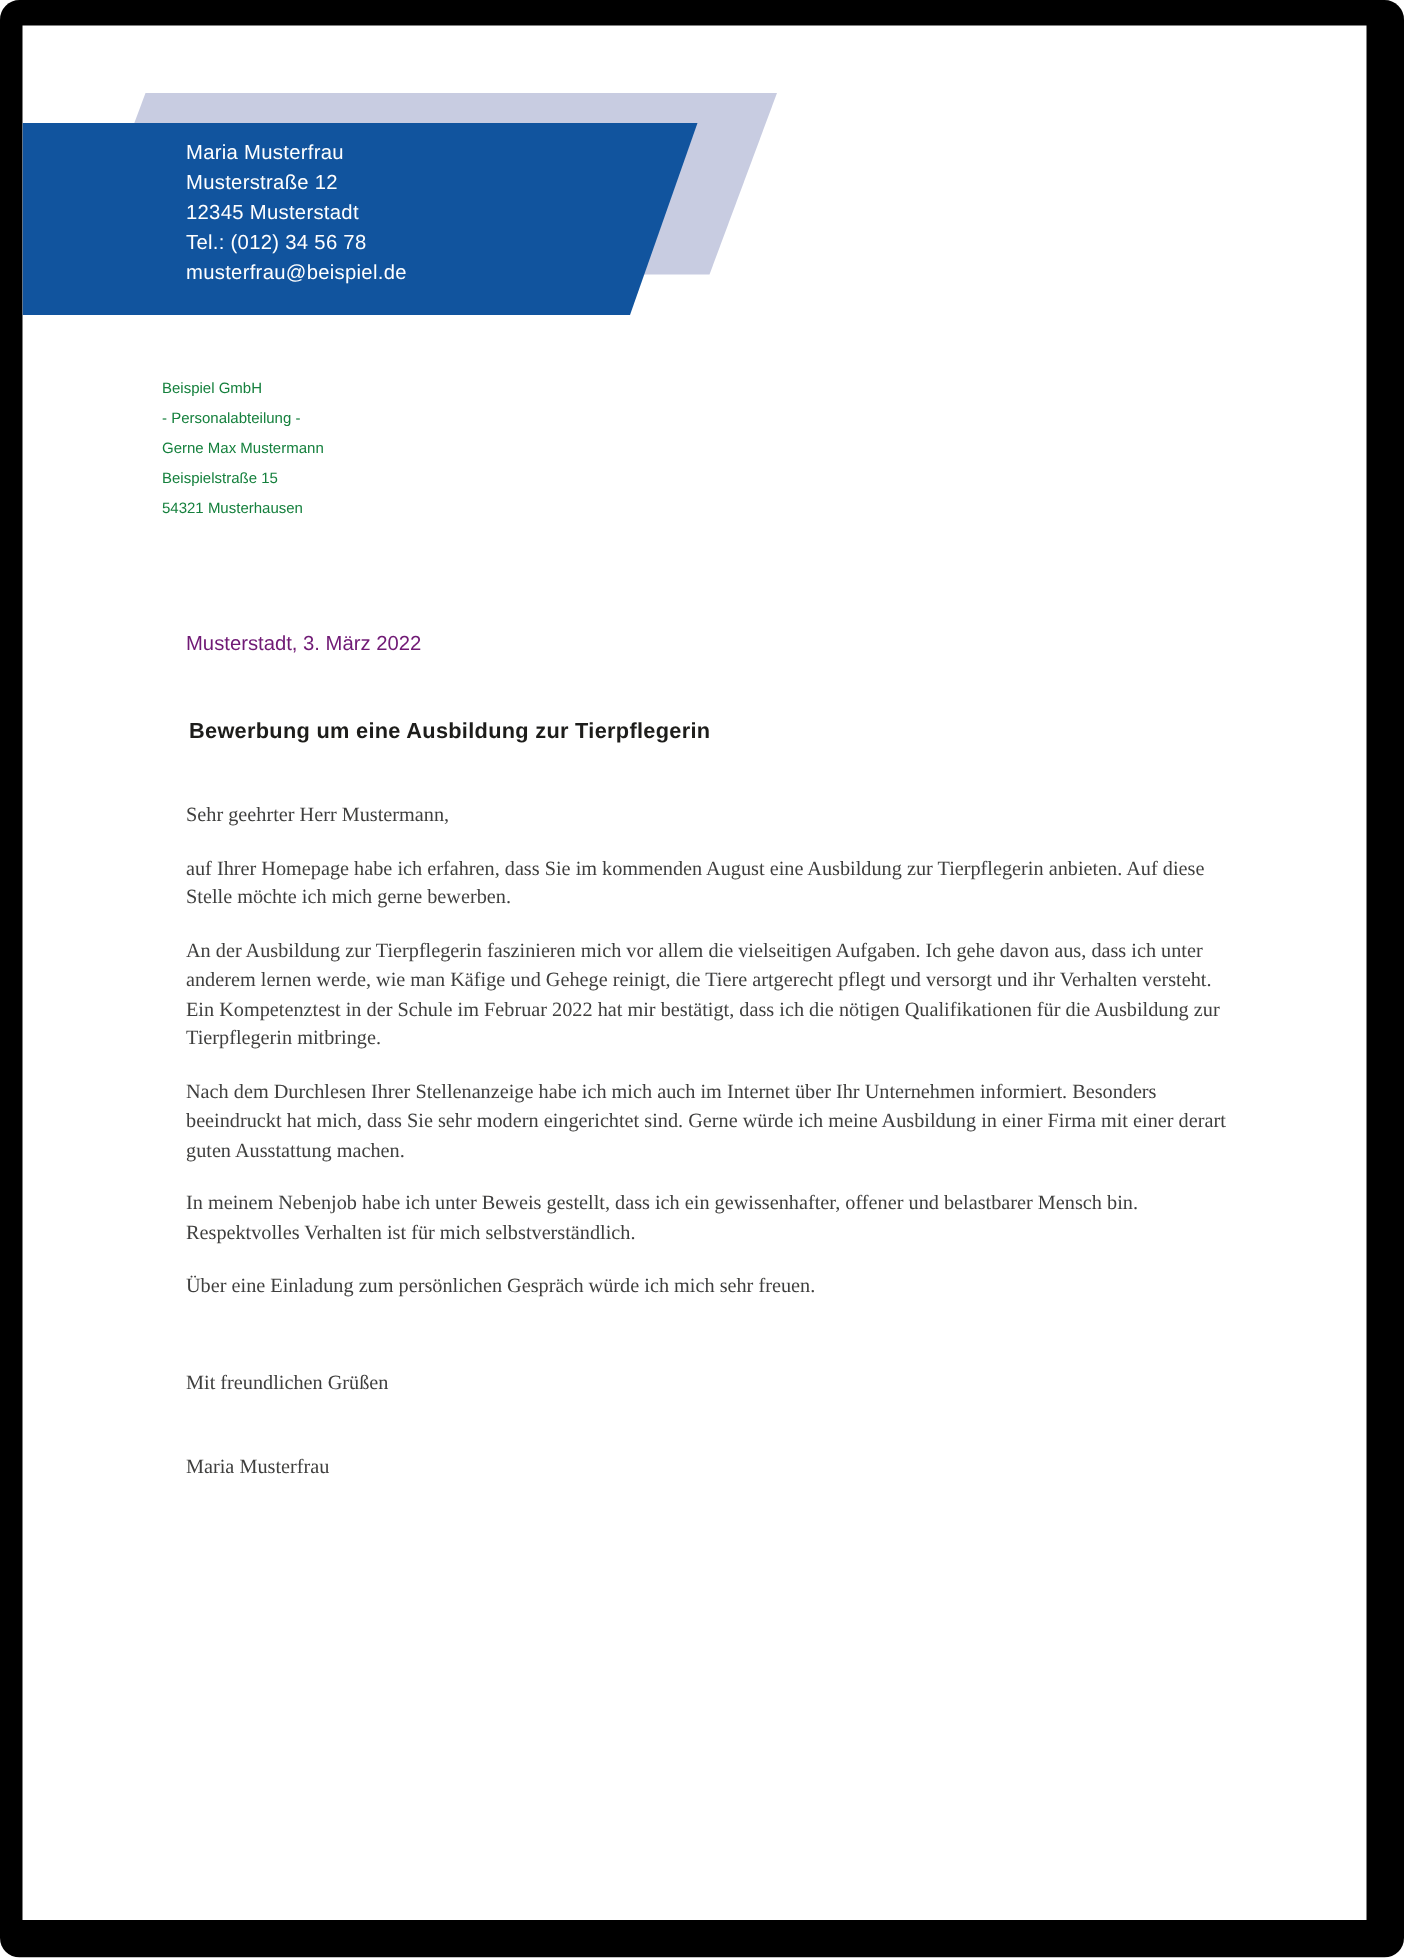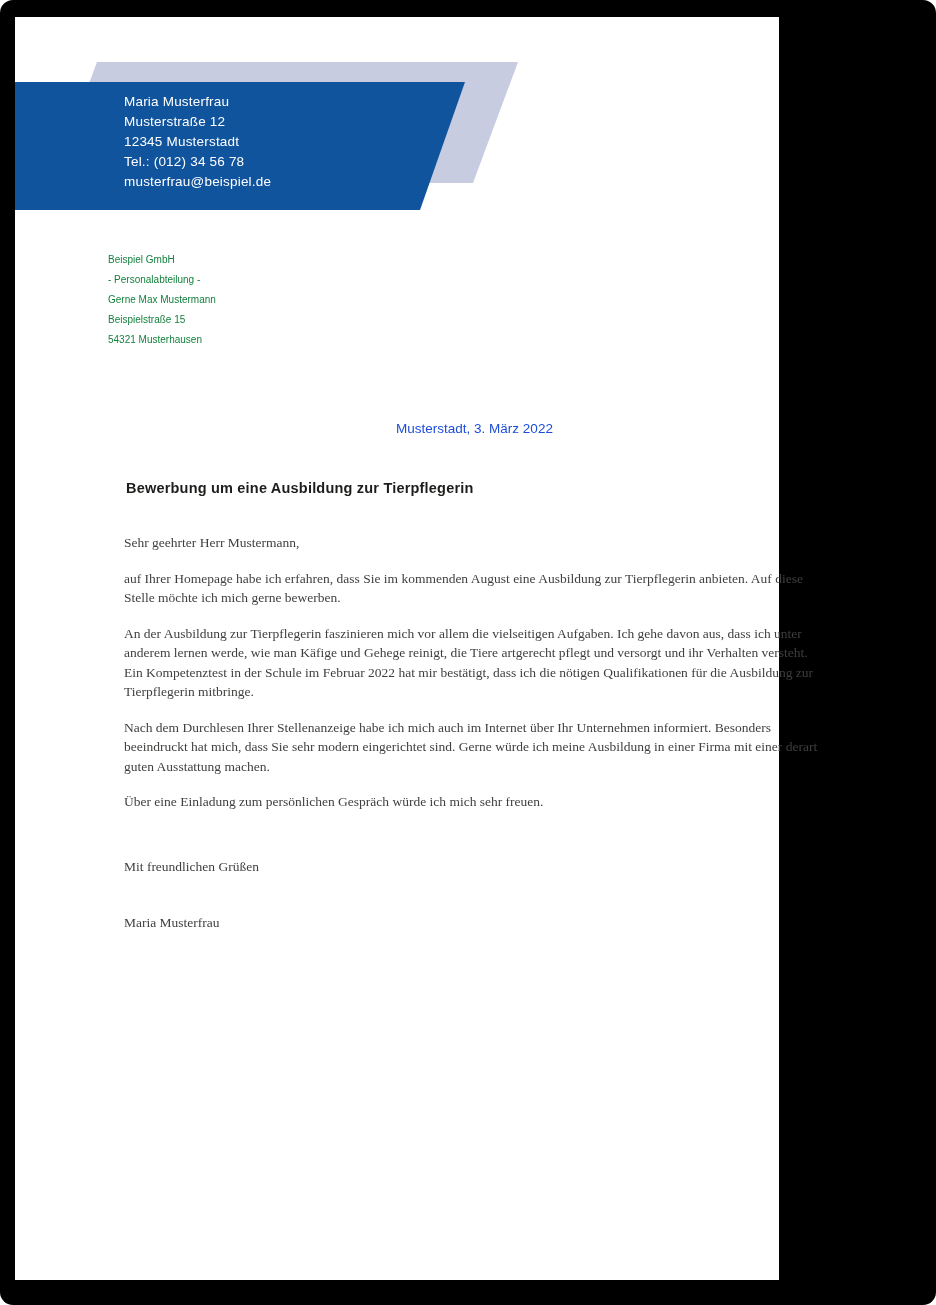--- a/index.html
+++ b/index.html
@@ -13,21 +13,21 @@
     width: 936px;
     height: 1305px;
     background: #000000;
     border-radius: 13px;
     overflow: hidden;
   }
   .page {
     position: absolute;
     left: 15px;
     top: 17px;
-    width: 764px;
+    width: 896px;
     height: 1263px;
     background: #ffffff;
   }
   .letterhead-svg {
     position: absolute;
     left: 0;
     top: 0;
     width: 896px;
     height: 215px;
     display: block;
@@ -48,22 +48,22 @@
     top: 233px;
     color: #15803d;
     font-size: 10px;
     line-height: 20px;
   }
   .date-line {
     position: absolute;
     left: 109px;
     top: 402px;
     width: 701px;
-    text-align: center;
-    color: #1d4ed8;
+    text-align: left;
+    color: #701a75;
     font-size: 13.5px;
     line-height: 19px;
   }
   .subject-line {
     position: absolute;
     left: 109px;
     top: 461px;
     margin: 2px;
     color: #1d1d1b;
     font-size: 14.5px;
@@ -121,19 +121,20 @@
 
     <div class="date-line">Musterstadt, 3. März 2022</div>
 
     <h1 class="subject-line">Bewerbung um eine Ausbildung zur Tierpflegerin</h1>
 
     <div class="body-block">
       <p>Sehr geehrter Herr Mustermann,</p>
       <p>auf Ihrer Homepage habe ich erfahren, dass Sie im kommenden August eine Ausbildung zur Tierpflegerin anbieten. Auf diese Stelle möchte ich mich gerne bewerben.</p>
       <p>An der Ausbildung zur Tierpflegerin faszinieren mich vor allem die vielseitigen Aufgaben. Ich gehe davon aus, dass ich unter anderem lernen werde, wie man Käfige und Gehege reinigt, die Tiere artgerecht pflegt und versorgt und ihr Verhalten versteht. Ein Kompetenztest in der Schule im Februar 2022 hat mir bestätigt, dass ich die nötigen Qualifikationen für die Ausbildung zur Tierpflegerin mitbringe.</p>
       <p>Nach dem Durchlesen Ihrer Stellenanzeige habe ich mich auch im Internet über Ihr Unternehmen informiert. Besonders beeindruckt hat mich, dass Sie sehr modern eingerichtet sind. Gerne würde ich meine Ausbildung in einer Firma mit einer derart guten Ausstattung machen.</p>
+      <p>In meinem Nebenjob habe ich unter Beweis gestellt, dass ich ein gewissenhafter, offener und belastbarer Mensch bin. Respektvolles Verhalten ist für mich selbstverständlich.</p>
       <p>Über eine Einladung zum persönlichen Gespräch würde ich mich sehr freuen.</p>
       <p class="closing-line">Mit freundlichen Grüßen</p>
       <p class="signature-name">Maria Musterfrau</p>
     </div>
 
   </div>
 </div>
 
 </body></html>

